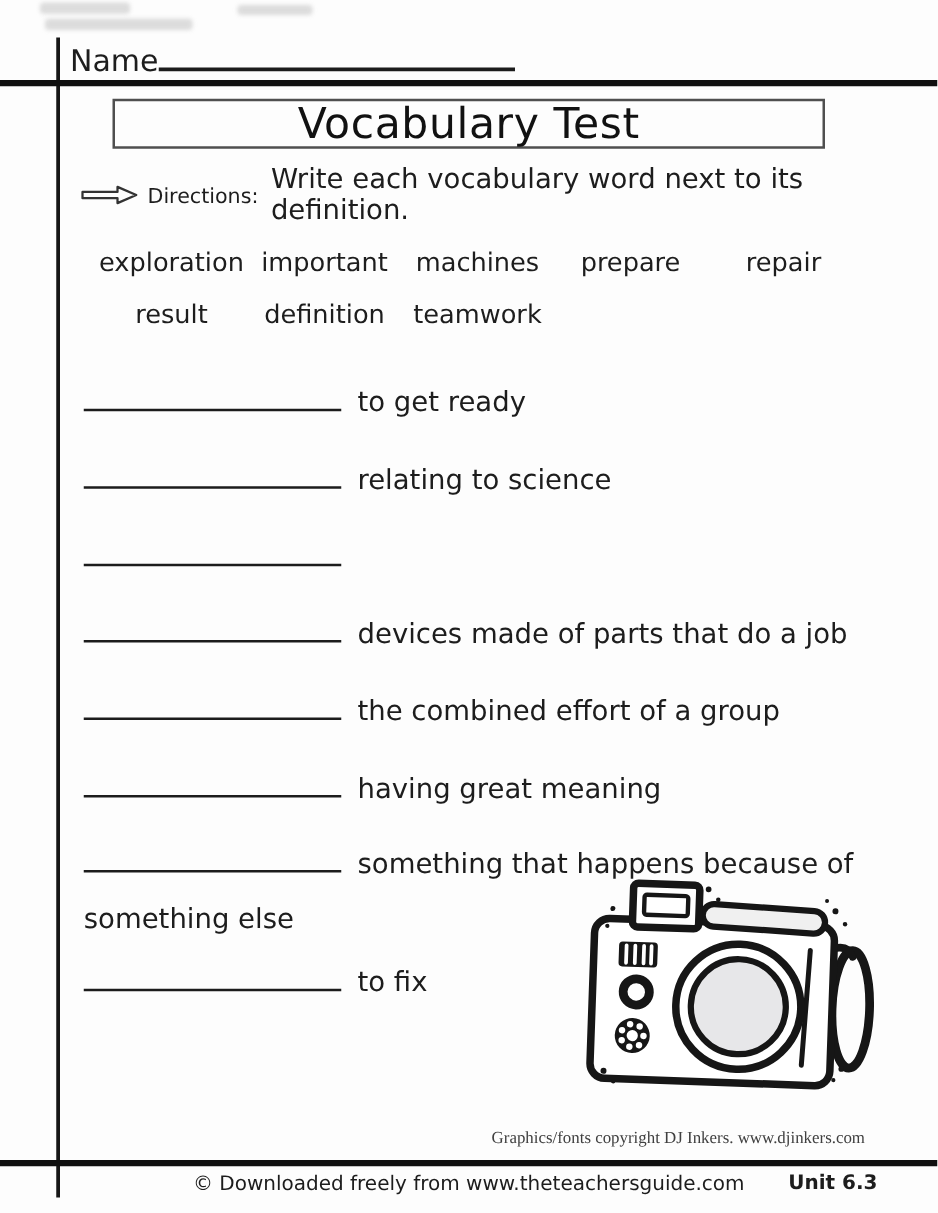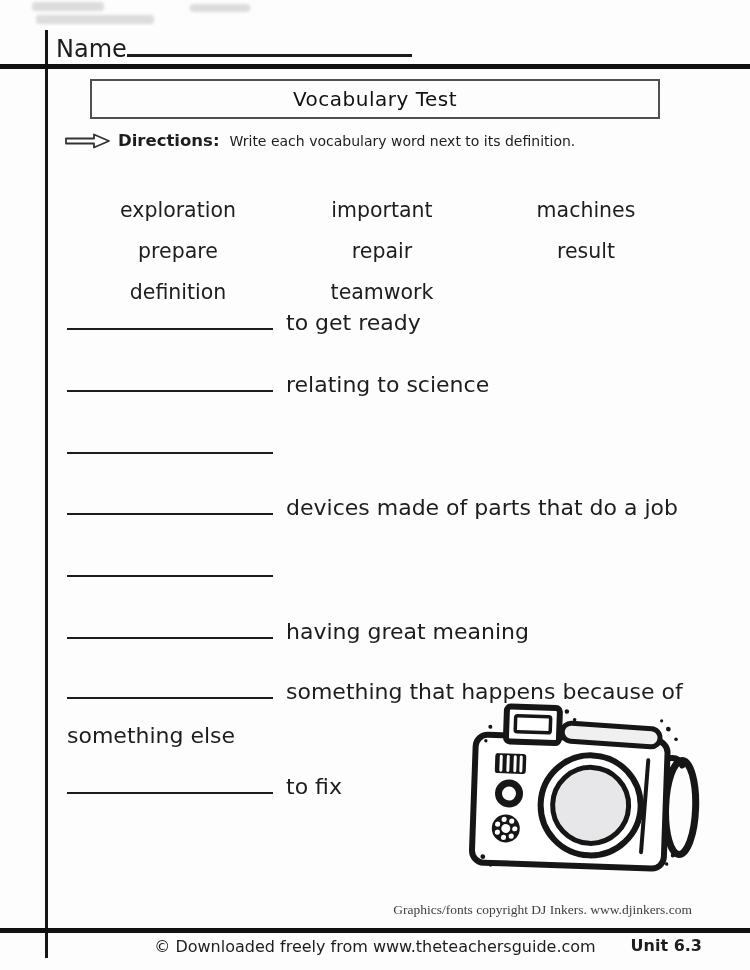--- a/index.html
+++ b/index.html
@@ -20,30 +20,30 @@
   .rule.bottom{top:928px;height:5px;}
 
   .name-row{position:absolute;left:56px;top:28px;display:flex;align-items:baseline;font-size:24px;text-align:center;}
   .name-blank{display:inline-block;width:285px;height:26px;border-bottom:3px solid #1c1c1c;}
 
   .title-box{
     position:absolute;left:90px;top:79px;width:566px;height:36px;
     border:2px solid #4f4f4f;background:#fdfdfd;
     display:flex;align-items:center;justify-content:center;
   }
-  .title-box .t{font-size:20px;letter-spacing:.5px;color:#111;}
+  .title-box .t{font-size:34px;letter-spacing:.5px;color:#111;}
 
   .directions{position:absolute;left:64px;top:131px;display:flex;align-items:center;}
   .dir-arrow{flex:0 0 auto;margin-right:7px;}
-  .dir-label{font-size:16.5px;margin-right:10px;font-weight:bold;}
-  .dir-text{font-size:14px;}
+  .dir-label{font-size:16.5px;margin-right:10px;}
+  .dir-text{font-size:22px;}
 
   .word-bank{
     position:absolute;left:76px;top:198px;width:612px;
-    display:grid;grid-template-columns:repeat(3,1fr);
+    display:grid;grid-template-columns:repeat(5,1fr);
     row-gap:17px;justify-items:center;
     font-size:20.5px;
   }
 
   .defs{position:absolute;left:67px;top:0;width:642px;}
   .def-row{position:absolute;left:0;width:642px;font-size:22px;line-height:44px;}
   .blank{
     display:inline-block;width:206px;height:24px;margin-right:13px;
     border-bottom:2.5px solid #1c1c1c;
   }
@@ -97,21 +97,21 @@
   <span>result</span>
   <span>definition</span>
   <span>teamwork</span>
 </div>
 
 <div class="defs">
   <div class="def-row r1"><span class="blank"></span><span>to get ready</span></div>
   <div class="def-row r2"><span class="blank"></span><span>relating to science</span></div>
   <div class="def-row r3"><span class="blank"></span></div>
   <div class="def-row r4"><span class="blank"></span><span>devices made of parts that do a job</span></div>
-  <div class="def-row r5"><span class="blank"></span></div>
+  <div class="def-row r5"><span class="blank"></span><span>the combined effort of a group</span></div>
   <div class="def-row r6"><span class="blank"></span><span>having great meaning</span></div>
   <div class="def-row r7"><span class="blank"></span><span>something that happens because of something else</span></div>
   <div class="def-row r8"><span class="blank"></span><span>to fix</span></div>
 </div>
 
 <svg class="camera" width="252" height="188" viewBox="0 0 252 188">
   <g transform="rotate(2 120 95)" stroke-linecap="round" stroke-linejoin="round">
 
     <ellipse cx="221" cy="104" rx="15" ry="47" fill="none" stroke="#161616" stroke-width="7"></ellipse>
     <path d="M205 56 q 12 -4 16 6" fill="none" stroke="#161616" stroke-width="6"></path>

